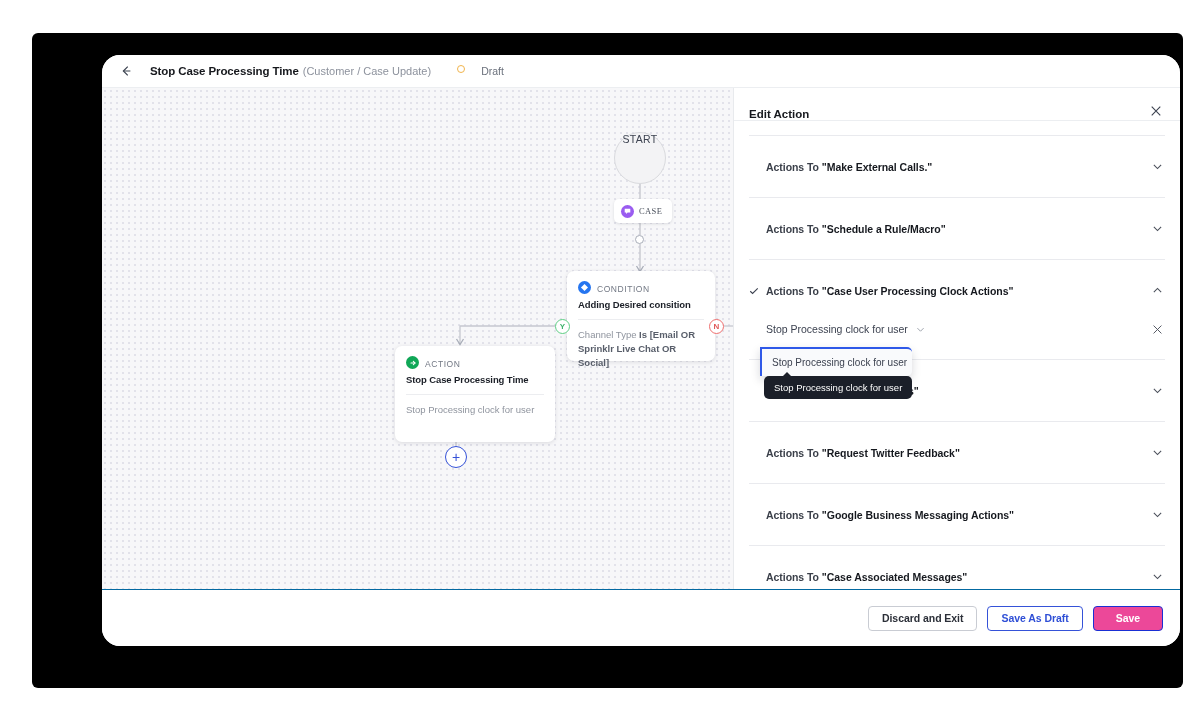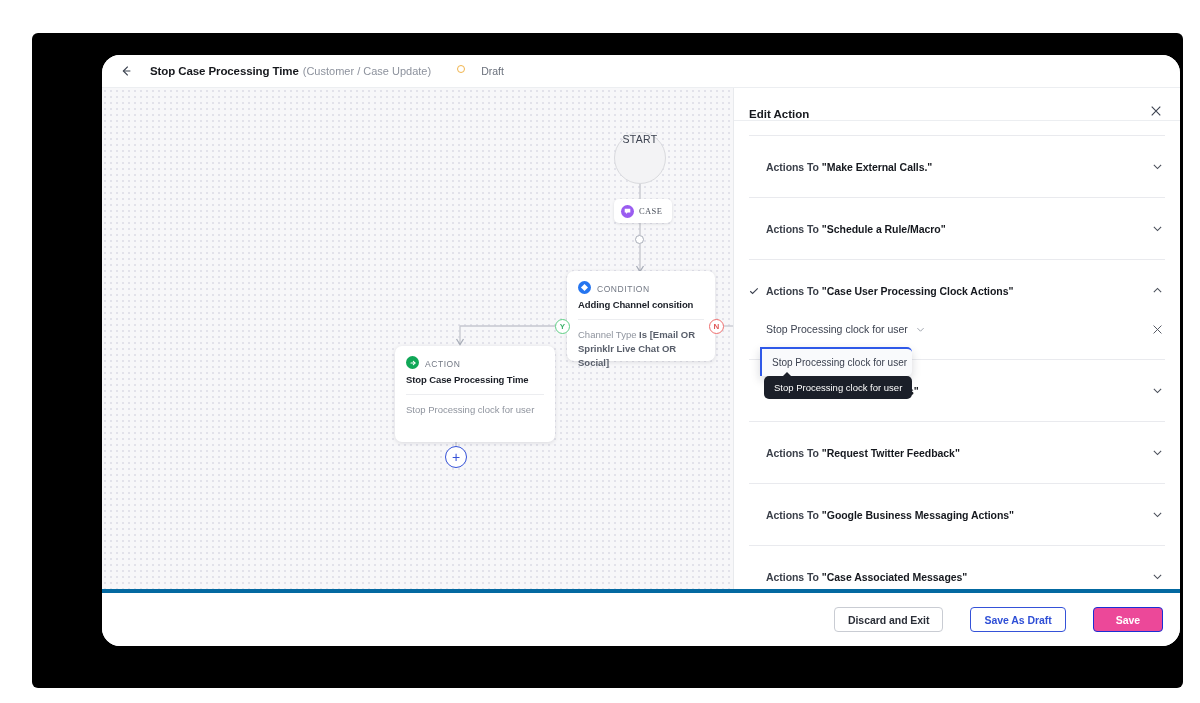--- a/index.html
+++ b/index.html
@@ -286,24 +286,24 @@
     content:"";
     position:absolute; left: 18px; top:-4px;
     border-left: 5px solid transparent;
     border-right: 5px solid transparent;
     border-bottom: 5px solid #1b1f29;
   }
 
   
   #footer {
     flex: 0 0 57px;
-    border-top: 4px solid #0369a1;
+    border-top: 1px solid #0369a1;
     background: #ffffff;
     display: flex; align-items: center; justify-content: flex-end;
-    gap: 27px;
+    gap: 10px;
     padding-right: 17px;
   }
   .btn {
     height: 25px; border-radius: 4px;
     font-size: 10.5px; font-weight: bold;
     display:flex;align-items:center;justify-content:center;
     padding: 0 13px; cursor:pointer;
     letter-spacing: -0.05px;
   }
   #btn-discard { background:#fff; border:1px solid #c9ccd3; color:#2b2f38; }
@@ -369,21 +369,21 @@
       <div class="node" id="joint"></div>
 
       <div class="node" id="node-condition">
         <div class="card-head">
           <div class="kind-row">
             <span id="cond-icon">
                 <i></i>
               </span>
             <span class="kind-label">CONDITION</span>
           </div>
-          <div class="card-title">Adding Channel consition</div>
+          <div class="card-title">Adding Desired consition</div>
         </div>
         <div class="card-rule"></div>
         <div class="card-desc">
           <span>Channel Type</span>
           <b>Is</b>
           <b>[Email OR Sprinklr Live Chat OR Social]</b>
         </div>
       </div>
 
       <div class="yn" id="badge-y">

